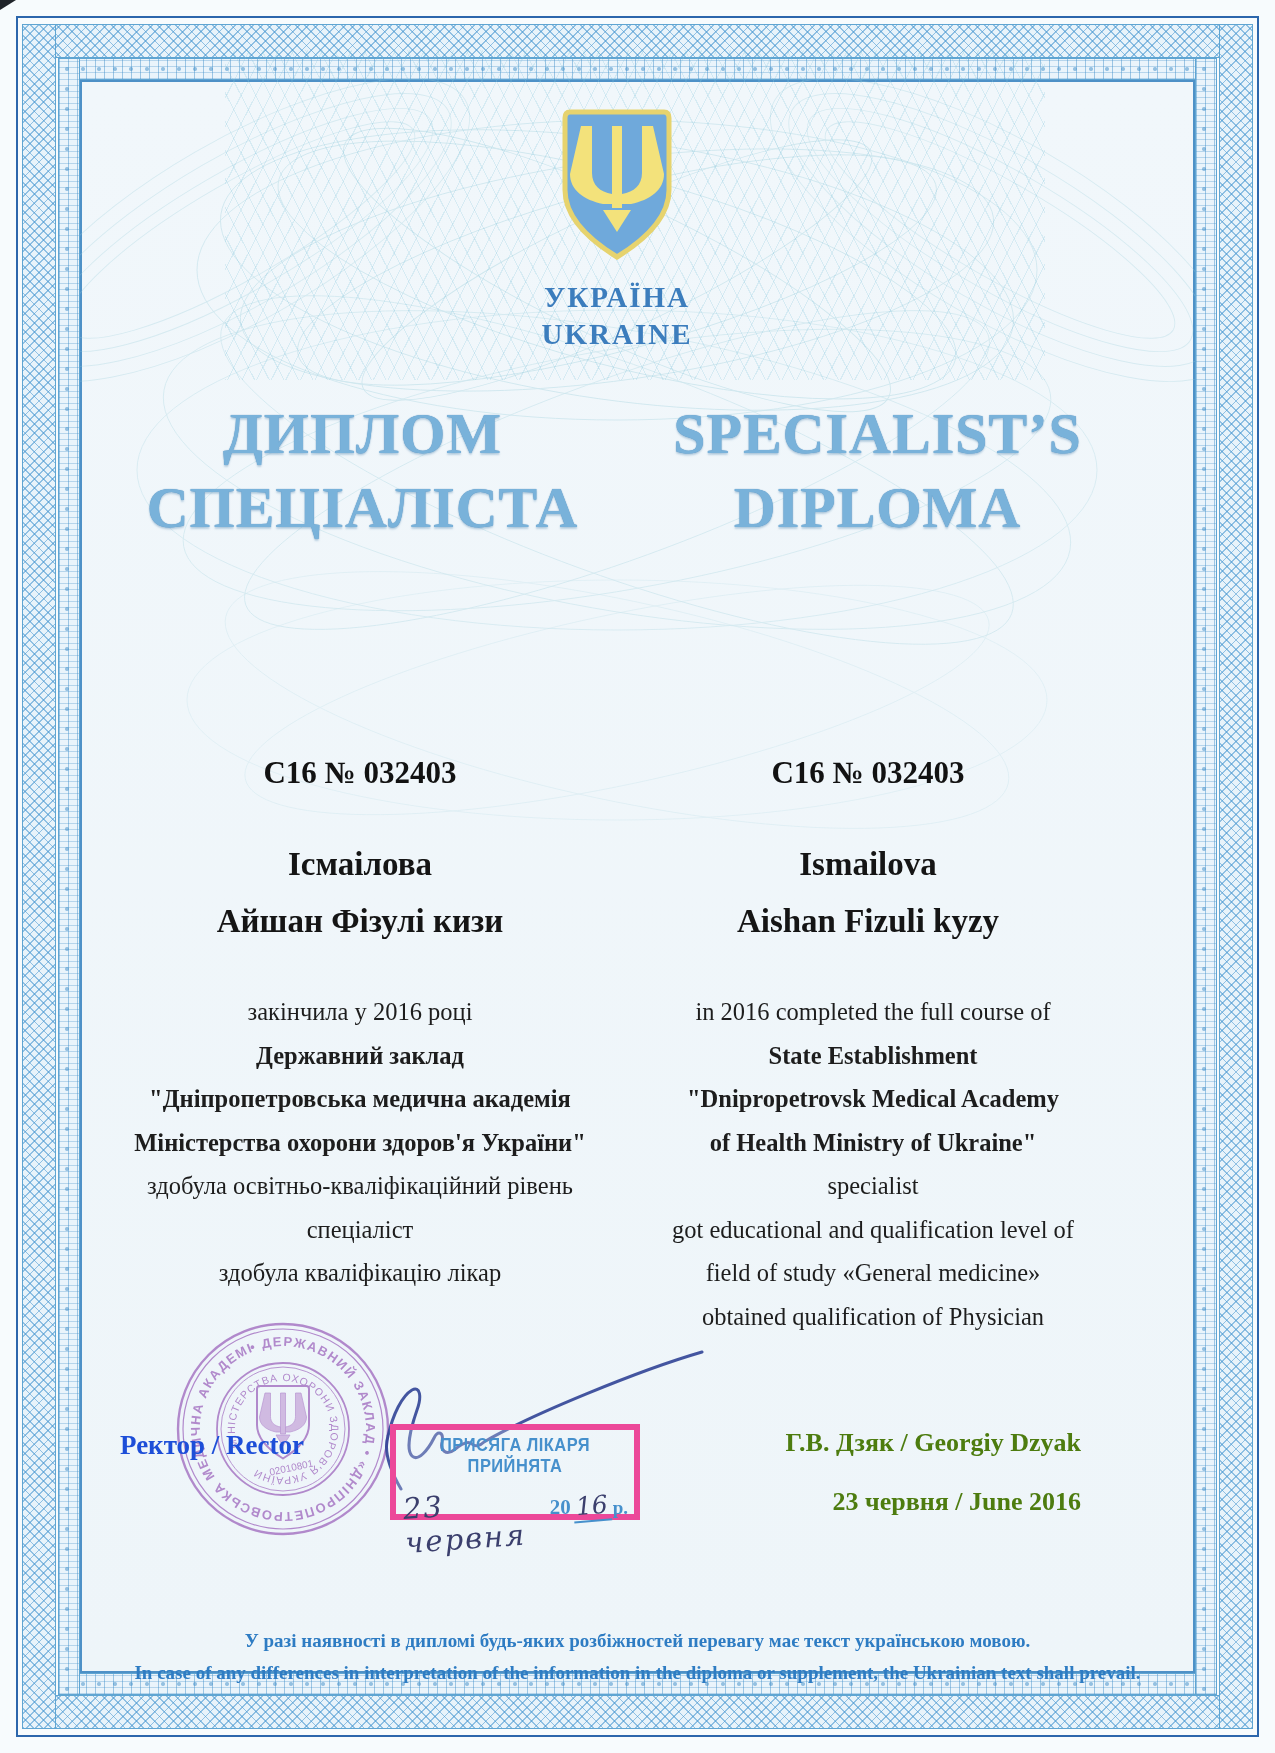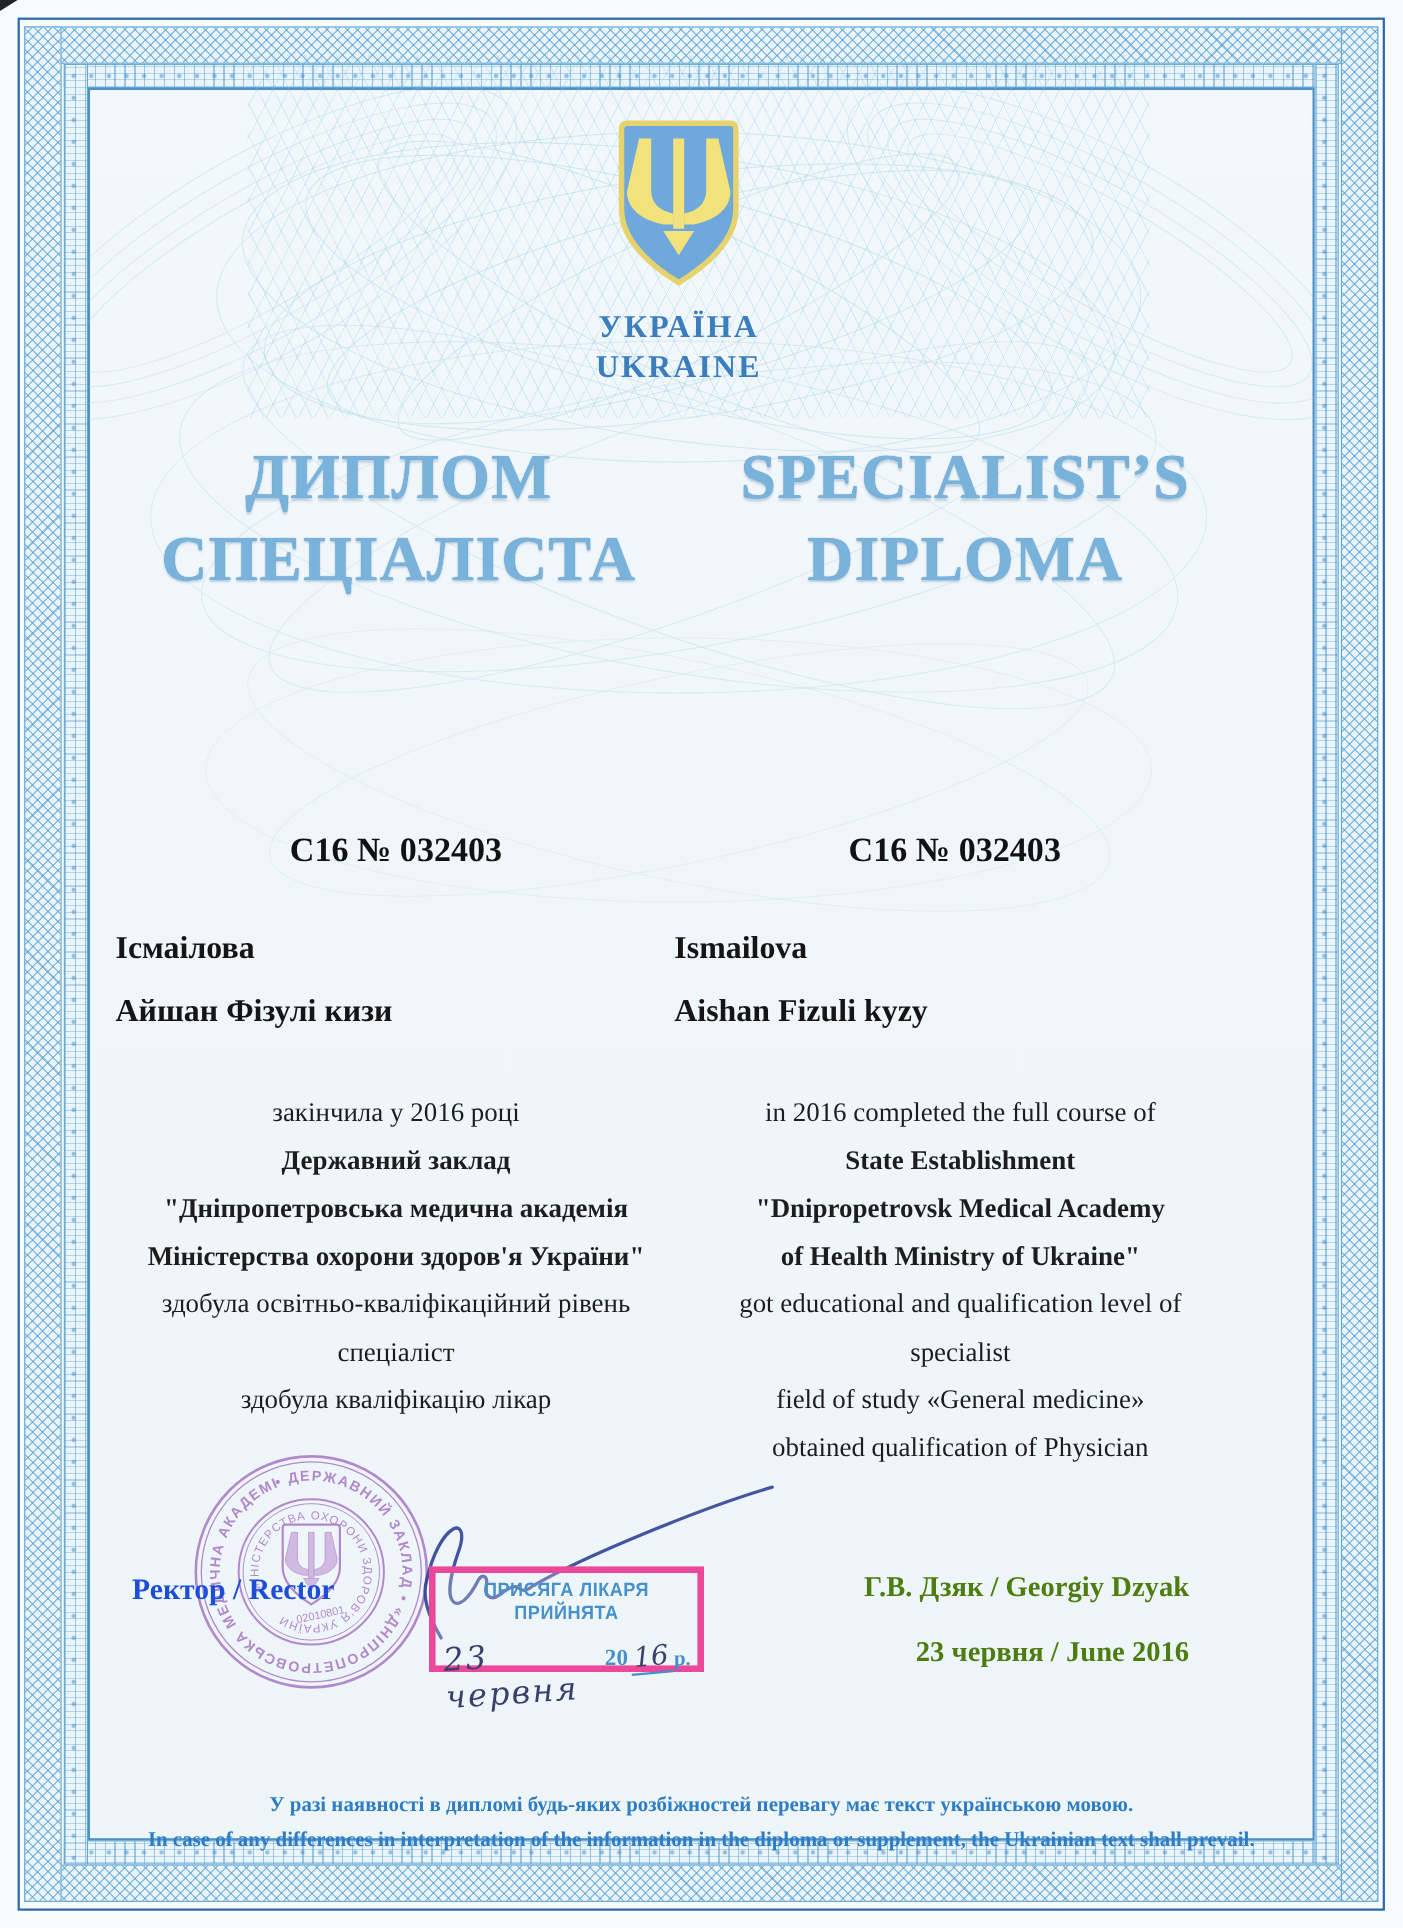--- a/index.html
+++ b/index.html
@@ -50,21 +50,21 @@
 
   .head{position:absolute;width:505px;text-align:center;font-weight:bold;font-size:58px;
         letter-spacing:1px;color:#79b2da;
         text-shadow:0 0 1px #4a86b8,0 2px 2px rgba(90,140,180,.35);}
   .head.l{left:110px}.head.r{left:625px}
   .head.row1{top:400px}.head.row2{top:474px}
 
   
   .num{position:absolute;width:510px;text-align:center;top:755px;font-size:31px;font-weight:bold;color:#121212;}
   .num.l{left:105px}.num.r{left:613px}
-  .pname{position:absolute;width:510px;font-size:29px;font-weight:bold;color:#151515;}
+  .pname{position:absolute;width:510px;text-align:center;font-size:33px;font-weight:bold;color:#151515;}
   .pname.l{left:105px}.pname.r{left:613px}
   .pname.row1{top:846px}.pname.row2{top:903px}
   .body-col{position:absolute;top:990px;width:530px;text-align:center;font-size:24.5px;color:#1d1d1d;}
   .body-col.l{left:95px}.body-col.r{left:608px}
   .bline{height:43.5px;line-height:43.5px;white-space:nowrap;}
   .bline.bold{font-weight:bold;}
 
   
   .seal{position:absolute;left:170px;top:1316px;width:226px;height:226px;opacity:.82;}
   .rector{position:absolute;left:120px;top:1430px;font-size:27px;font-weight:bold;color:#1d4ed8;z-index:6;}
@@ -180,22 +180,22 @@
     <div class="bline bold">Міністерства охорони здоров'я України"</div>
     <div class="bline">здобула освітньо-кваліфікаційний рівень</div>
     <div class="bline">спеціаліст</div>
     <div class="bline">здобула кваліфікацію лікар</div>
   </div>
   <div class="body-col r">
     <div class="bline">in 2016 completed the full course of</div>
     <div class="bline bold">State Establishment</div>
     <div class="bline bold">"Dnipropetrovsk Medical Academy</div>
     <div class="bline bold">of Health Ministry of Ukraine"</div>
+    <div class="bline">specialist</div>
     <div class="bline">got educational and qualification level of</div>
-    <div class="bline">specialist</div>
     <div class="bline">field of study «General medicine»</div>
     <div class="bline">obtained qualification of Physician</div>
   </div>
 
   <svg class="seal" viewBox="0 0 226 226">
     <defs>
       <path id="sealOuterPath" d="M113,30 a83,83 0 1,1 -0.1,0"></path>
       <path id="sealInnerPath" d="M65,113 a48,48 0 0,1 96,0 a48,48 0 0,1 -96,0"></path>
     </defs>
     <g fill="none" stroke="#a472c2">

